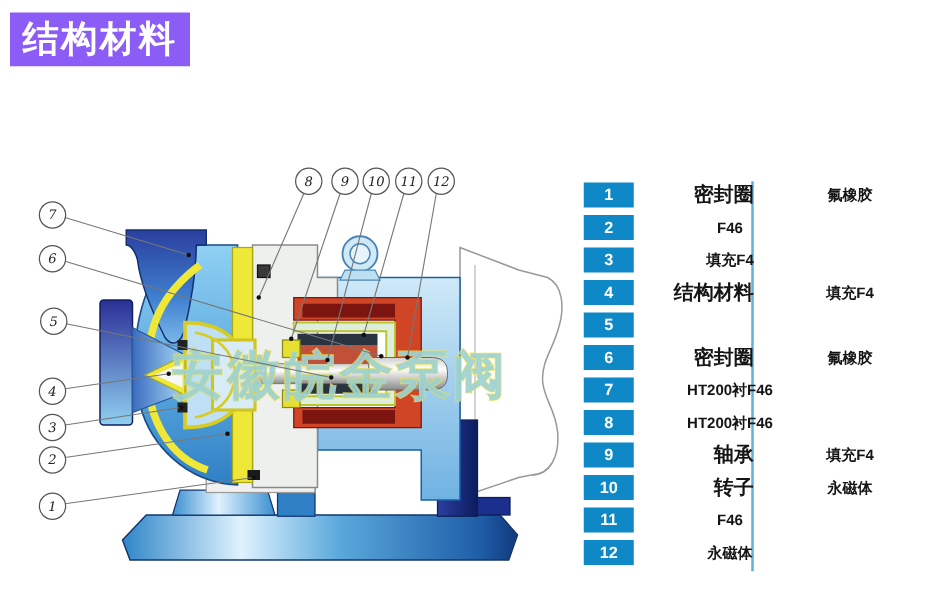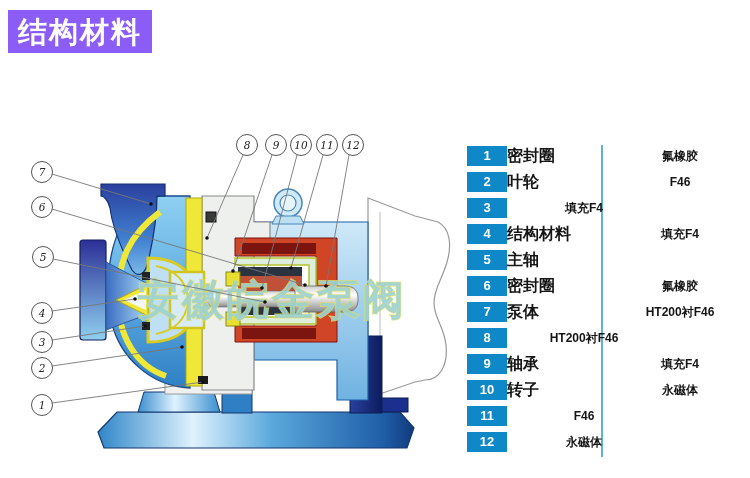--- a/index.html
+++ b/index.html
@@ -9,21 +9,21 @@
   .banner{position:absolute;left:8px;top:10px;width:144px;height:43px;
           background:#8b5cf6;color:#fff;font-size:29px;font-weight:bold;
           letter-spacing:2px;text-align:center;line-height:44px;}
   
   #diag{position:absolute;left:0;top:60px;width:480px;height:418px;}
   
   .pt-table{position:absolute;left:467px;top:146px;width:280px;}
   .pt-row{display:flex;align-items:center;height:20px;margin-bottom:6px;}
   .pt-no{width:40px;height:20px;background:#0e88c6;color:#fff;font-size:13px;
          font-weight:bold;text-align:center;line-height:20px;flex:0 0 40px;}
-  .pt-name{width:96px;flex:0 0 96px;text-align:left;font-size:16px;
+  .pt-name{width:96px;flex:0 0 96px;text-align:right;font-size:16px;
            font-weight:bold;color:#151515;}
   .pt-mat{width:130px;flex:0 0 130px;margin-left:12px;text-align:center;
           font-size:12px;font-weight:bold;color:#151515;}
   .pt-divider{position:absolute;left:601px;top:145px;width:2px;height:312px;
               background:#5fb0dc;}
   svg text.wm{font-family:"Liberation Sans",sans-serif;font-weight:bold;}
   svg text.cnum{font-family:"DejaVu Serif",serif;font-style:italic;font-size:10.5px;fill:#222;}
 </style>
 </head>
 <body>
@@ -222,44 +222,41 @@
 
   <div class="pt-divider"></div>
   <div class="pt-table">
     <div class="pt-row">
       <div class="pt-no">1</div>
       <div class="pt-name">密封圈</div>
       <div class="pt-mat">氟橡胶</div>
     </div>
     <div class="pt-row">
       <div class="pt-no">2</div>
-      <div class="pt-name">叶轮</div>
       <div class="pt-mat">F46</div>
     </div>
     <div class="pt-row">
       <div class="pt-no">3</div>
       <div class="pt-mat">填充F4</div>
     </div>
     <div class="pt-row">
       <div class="pt-no">4</div>
       <div class="pt-name">结构材料</div>
       <div class="pt-mat">填充F4</div>
     </div>
     <div class="pt-row">
       <div class="pt-no">5</div>
-      <div class="pt-name">主轴</div>
     </div>
     <div class="pt-row">
       <div class="pt-no">6</div>
       <div class="pt-name">密封圈</div>
       <div class="pt-mat">氟橡胶</div>
     </div>
     <div class="pt-row">
       <div class="pt-no">7</div>
-      <div class="pt-name">泵体</div>
       <div class="pt-mat">HT200衬F46</div>
     </div>
     <div class="pt-row">
       <div class="pt-no">8</div>
       <div class="pt-mat">HT200衬F46</div>
     </div>
     <div class="pt-row">
       <div class="pt-no">9</div>
       <div class="pt-name">轴承</div>
       <div class="pt-mat">填充F4</div>

